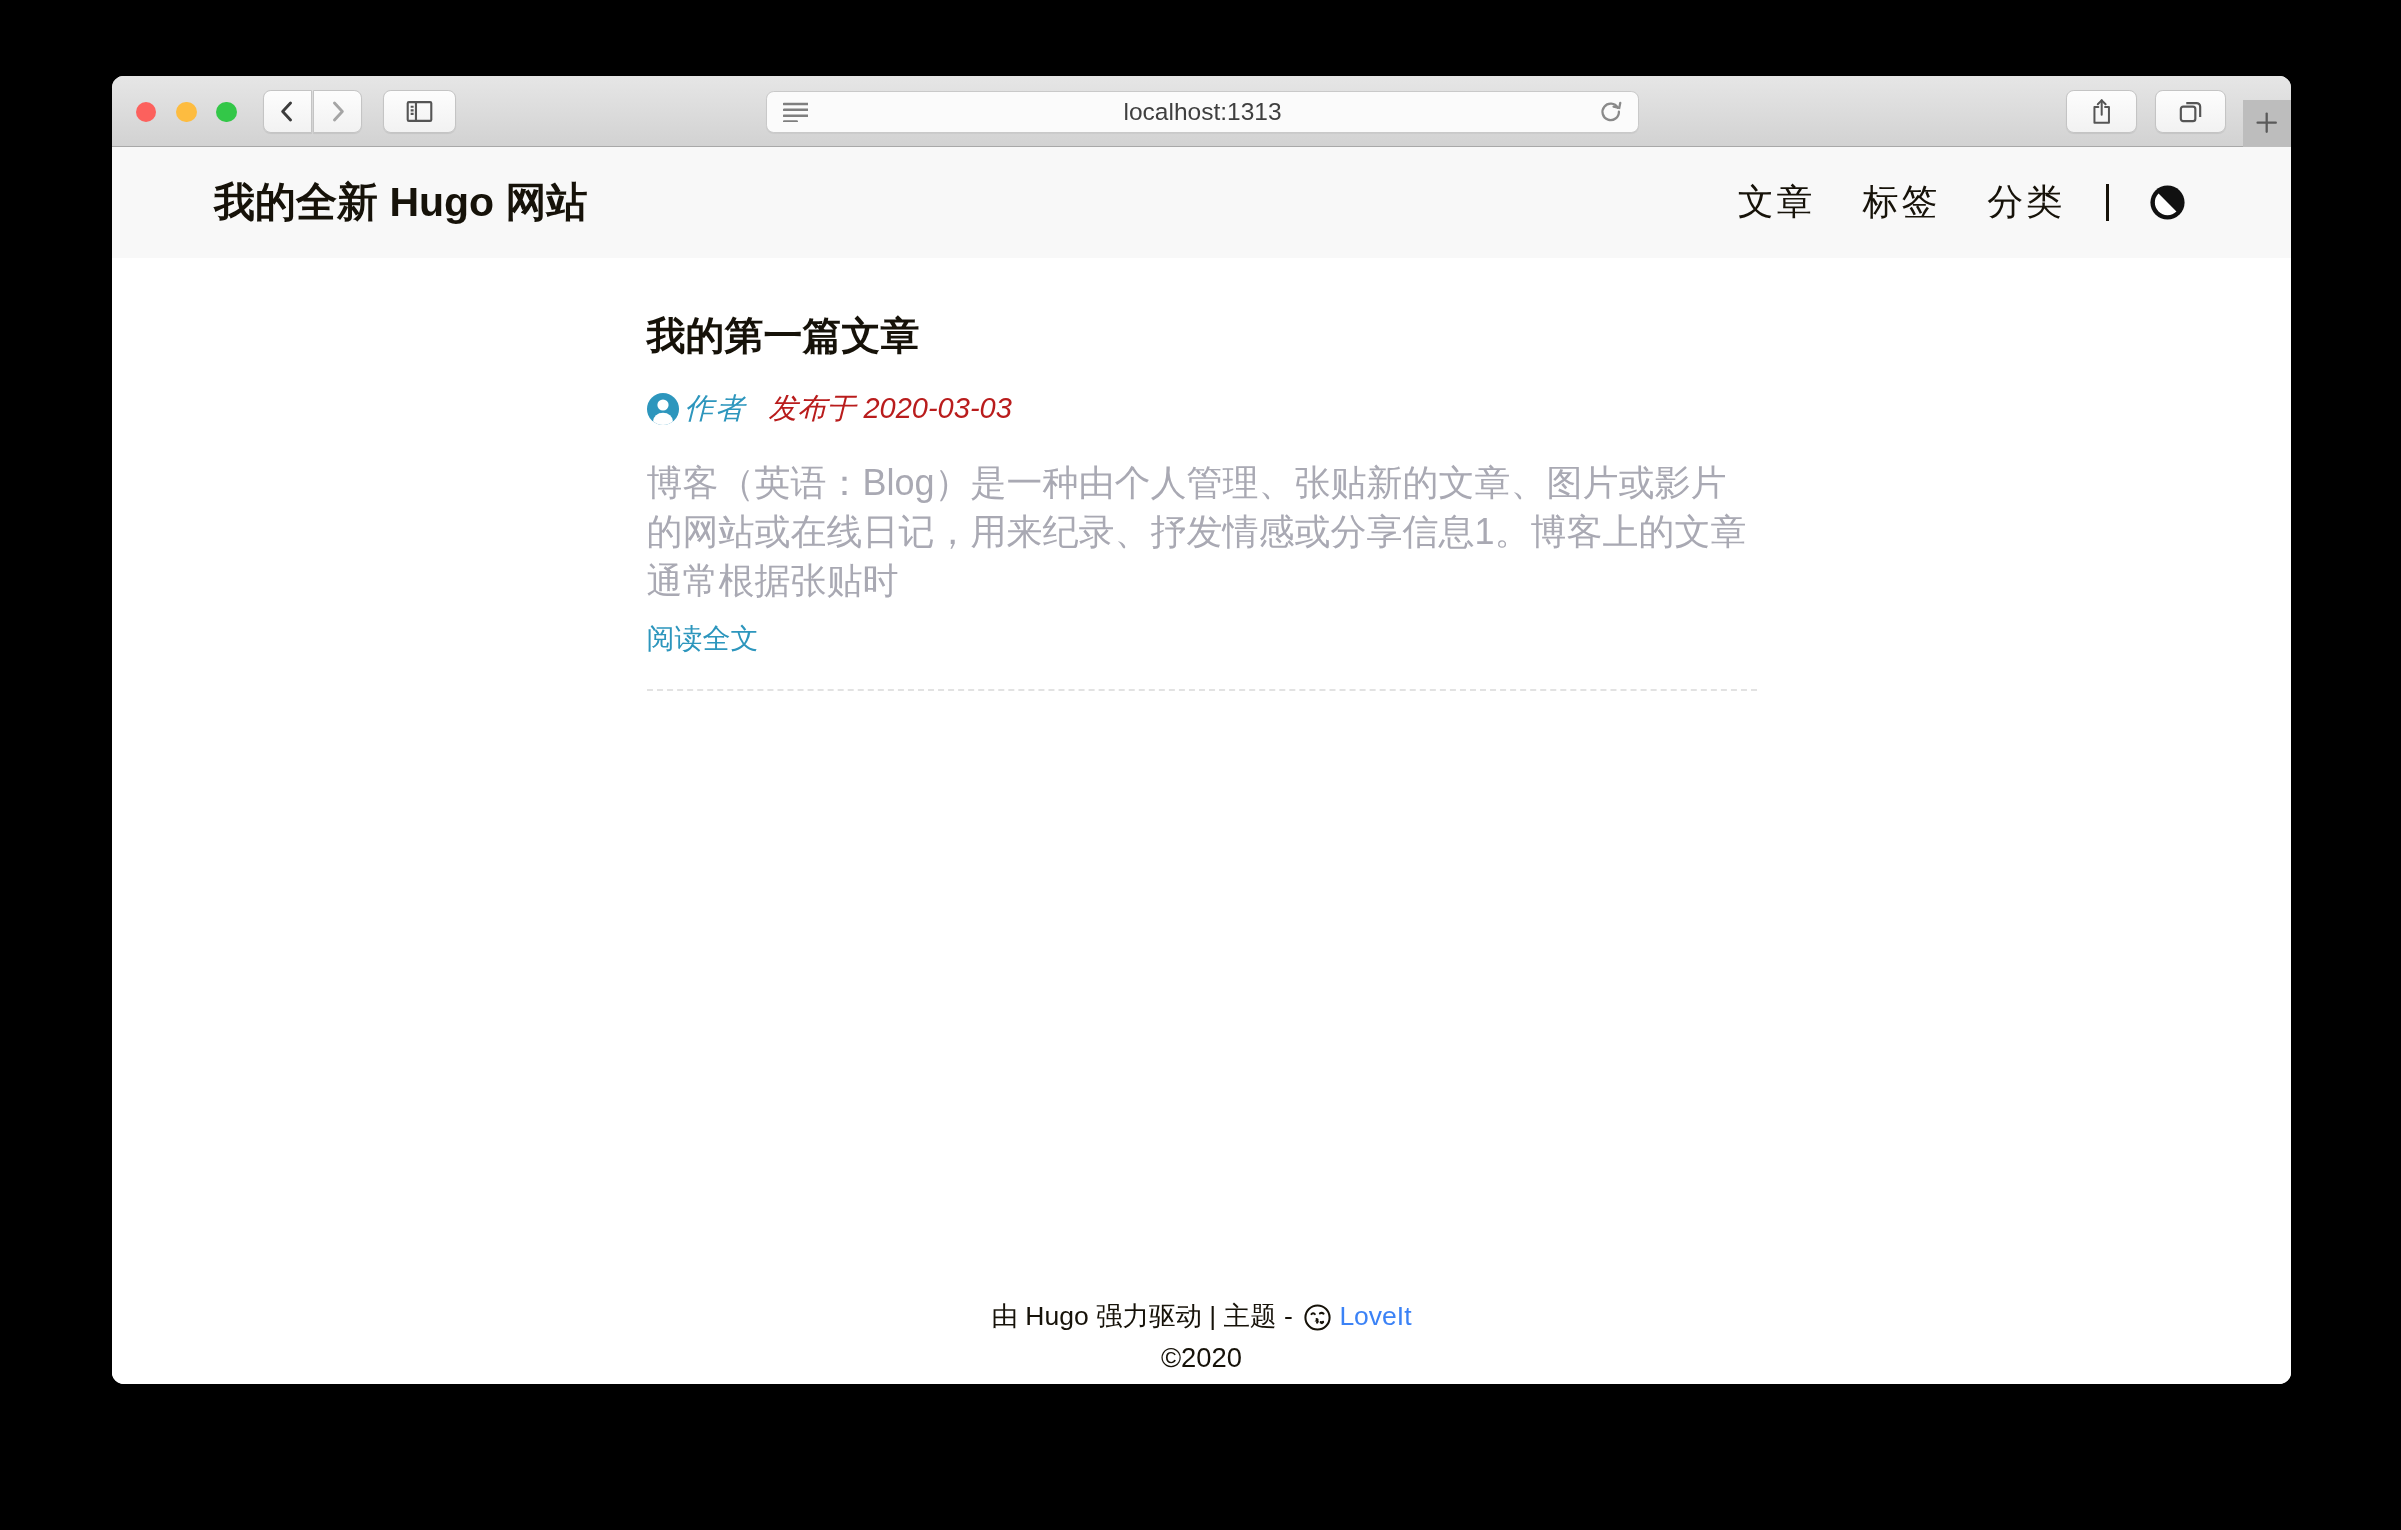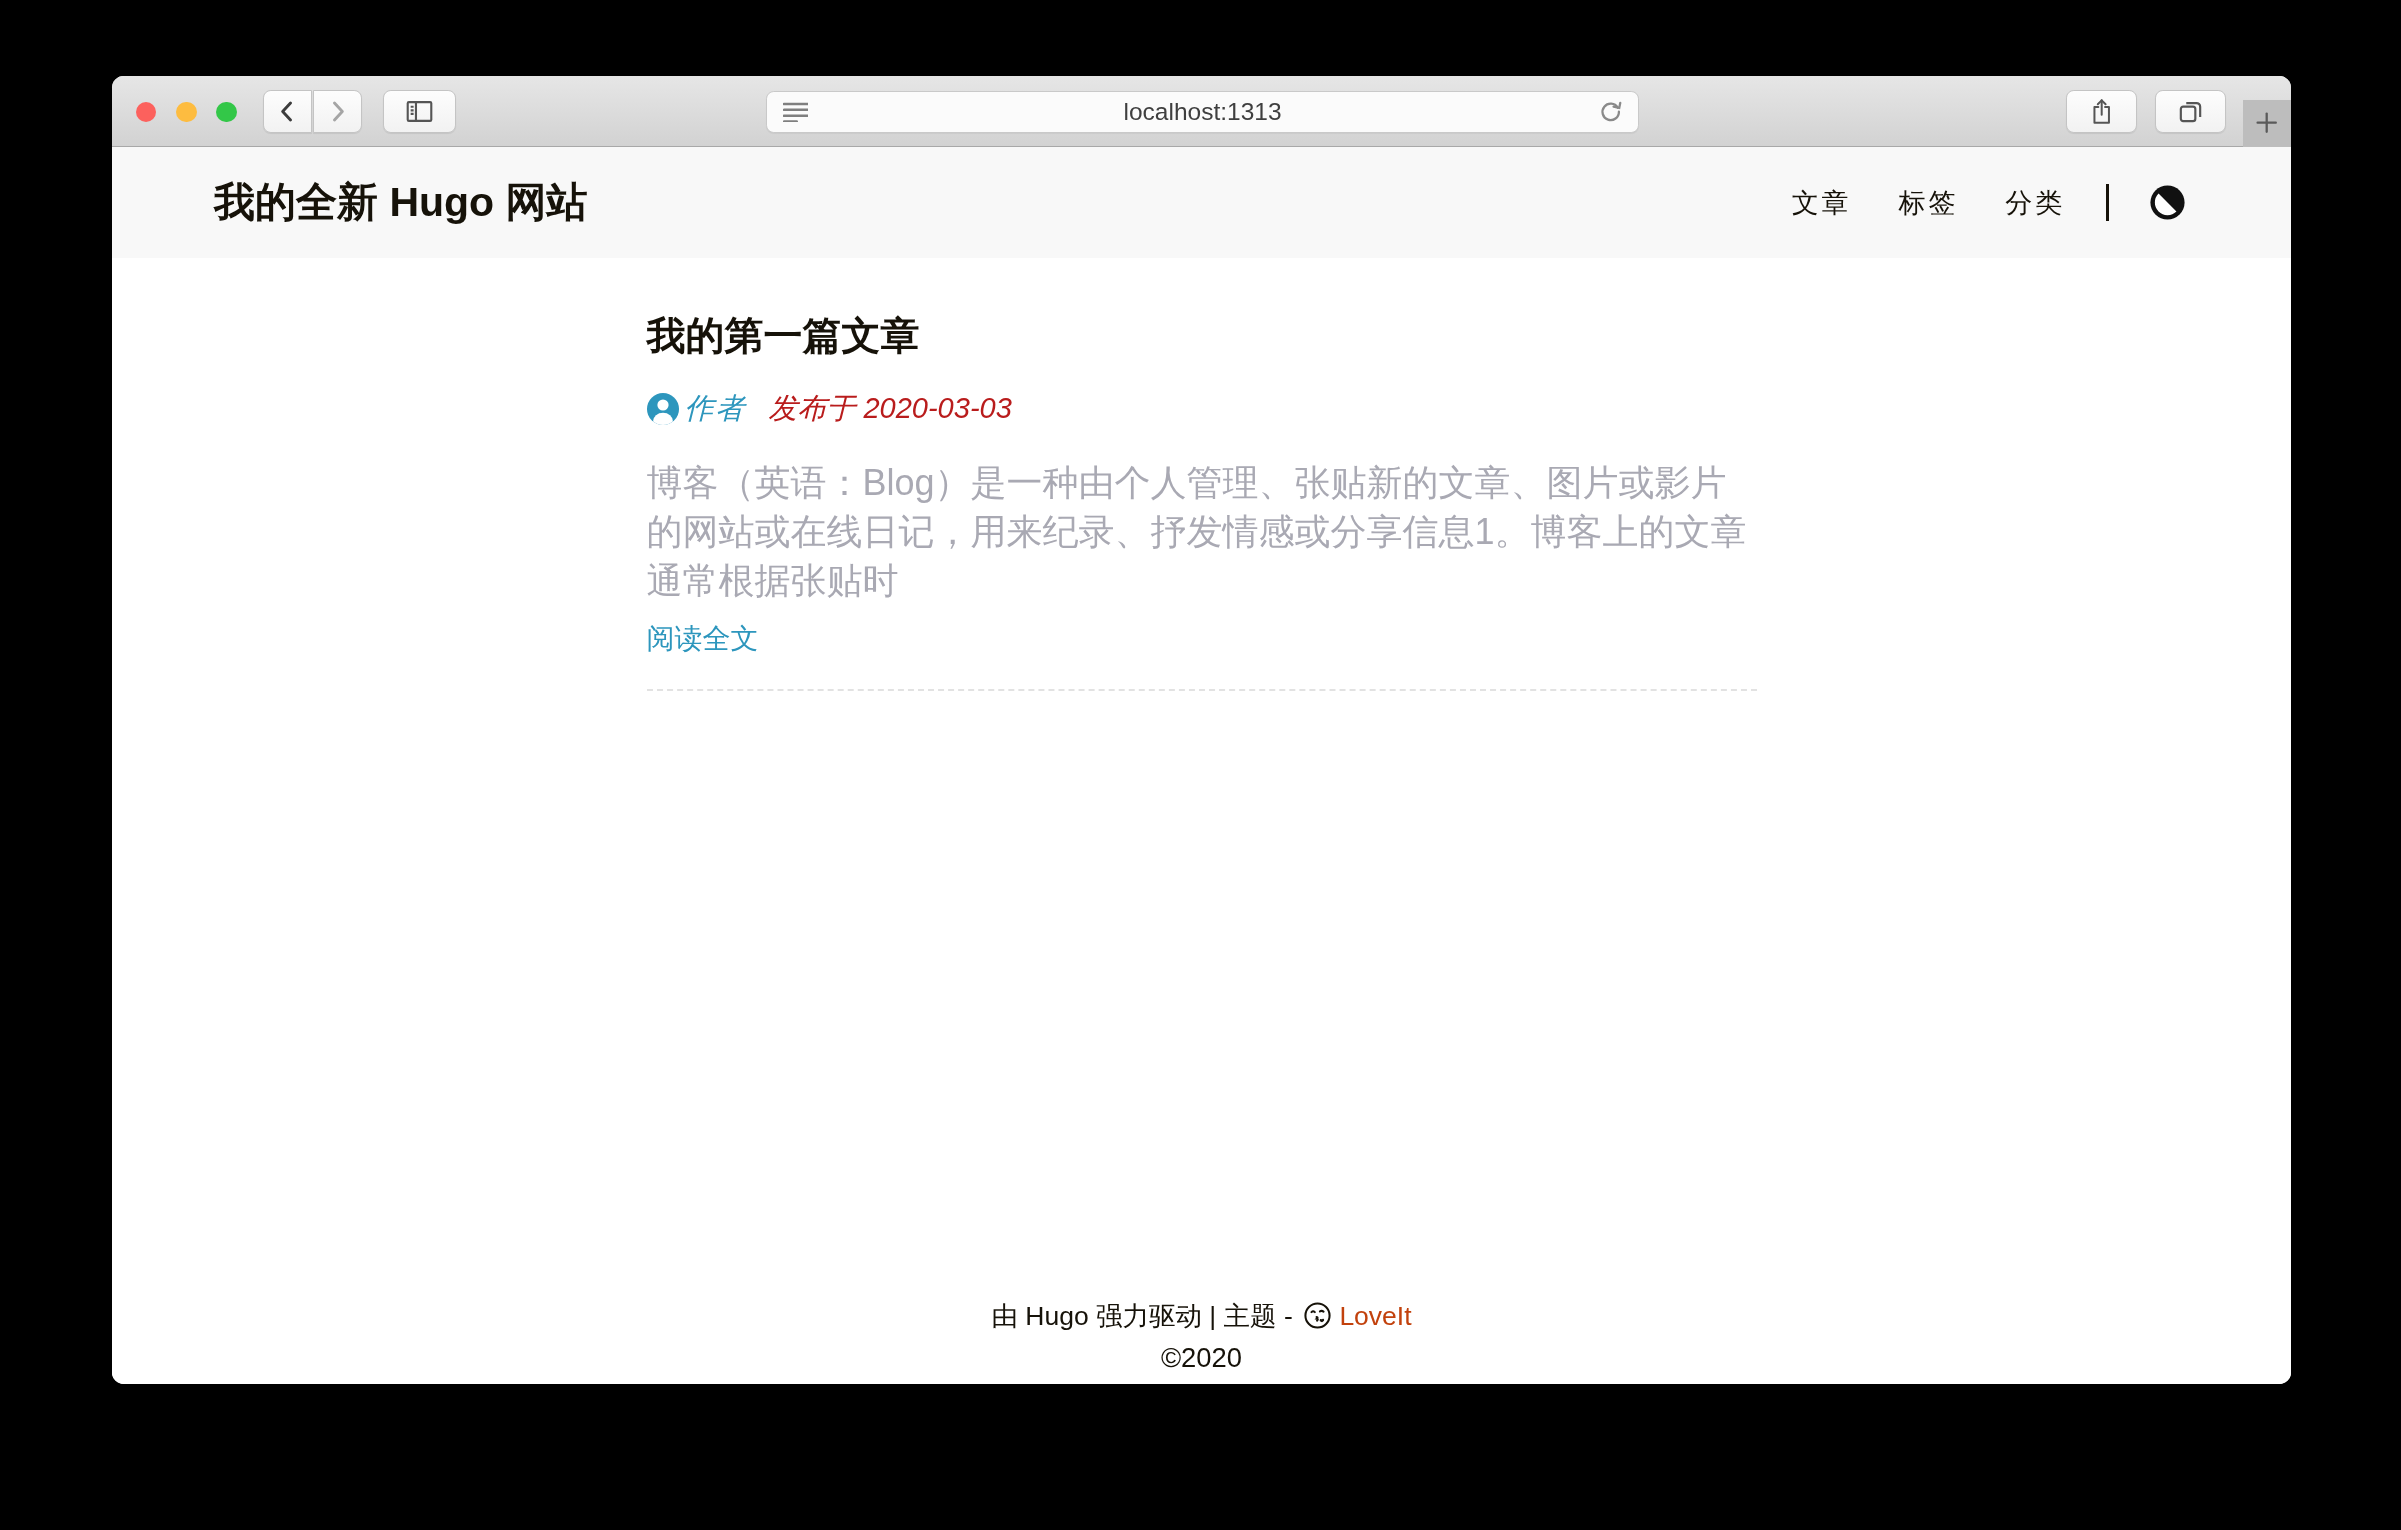--- a/index.html
+++ b/index.html
@@ -47,40 +47,40 @@
   }
   .urlbar .reader { margin-left:15.7px; }
   .urlbar .refresh { margin-right:13.7px; }
   
   .site-header {
     flex:0 0 111px; background:#f8f8f8;
     display:flex; align-items:center; padding:0 102px;
   }
   .site-title { font-size:41px; font-weight:700; color:#161209; cursor:pointer; }
   .nav { margin-left:auto; display:flex; align-items:center; }
-  .nav a { font-size:27px; color:#161209; text-decoration:none; letter-spacing:2.9px; margin-left:47px; cursor:pointer; }
+  .nav a { font-size:36px; color:#161209; text-decoration:none; letter-spacing:2.9px; margin-left:47px; cursor:pointer; }
   .nav-divider { width:2.9px; height:37px; background:#161209; margin-left:41px; }
   .theme-toggle { margin-left:37px; width:43px; height:43px; display:flex; align-items:center; justify-content:center; cursor:pointer; }
   
   .main { flex:1 1 auto; background:#fff; display:flex; flex-direction:column; }
   .content { width:1110px; margin:0 auto; padding-top:51px; }
   .post-title { font-size:39px; font-weight:700; color:#161209; cursor:pointer; }
   .post-meta { margin-top:25.5px; display:flex; align-items:center; font-size:29px;font-style:italic; }
   .author-link { display:inline-flex; align-items:center; color:var(--accent); cursor:pointer; }
   .author-link svg { margin-right:5.9px; }
   .author-name { letter-spacing:2px; }
   .meta-date { color:#b91c1c; margin-left:22px; }
   .summary { margin-top:29px; font-size:36px; line-height:49px; color:#a9a9b3; }
   .read-more { display:inline-block; margin-top:15.7px; font-size:28px; color:var(--accent); text-decoration:none; cursor:pointer; }
   .post-divider { margin-top:31px; border-top:2px dashed #e2e2e2; height:0; }
   .spacer { flex:1 1 auto; }
   
   .footer { text-align:center; padding-bottom:9.8px; color:#161209; }
   .footer-line1 { font-size:26.5px; display:flex; align-items:center; justify-content:center; }
-  .footer-line1 .theme-link { display:inline-flex; align-items:flex-start; cursor:pointer; color:#c2410c; text-decoration:none; }
+  .footer-line1 .theme-link { display:inline-flex; align-items:flex-end; cursor:pointer; color:#3b82f6; text-decoration:none; }
   .footer-line1 svg { margin:0 7.8px 0 9.8px; }
   .footer-line2 { font-size:27.4px; margin-top:7.8px; }
   svg { display:block; }
 </style>
 </head>
 <body>
 
 <div class="window" style="--accent:#2d96bd;">
 
   <div class="toolbar">

